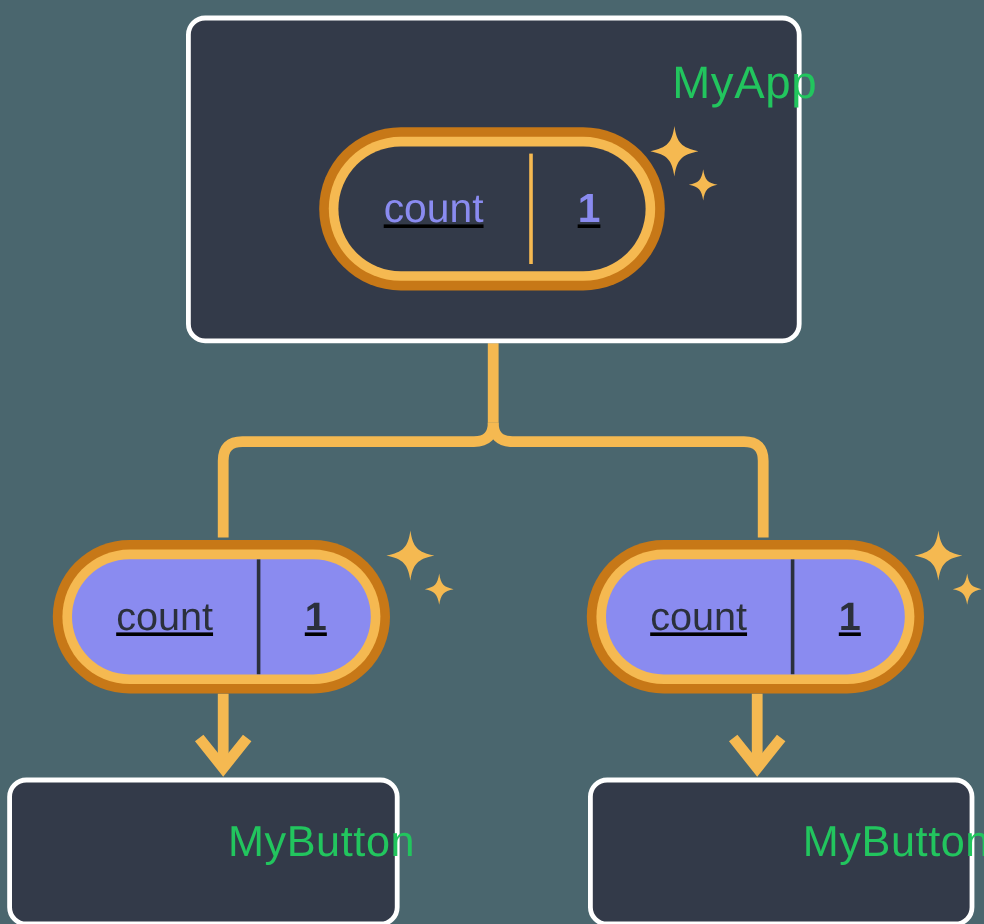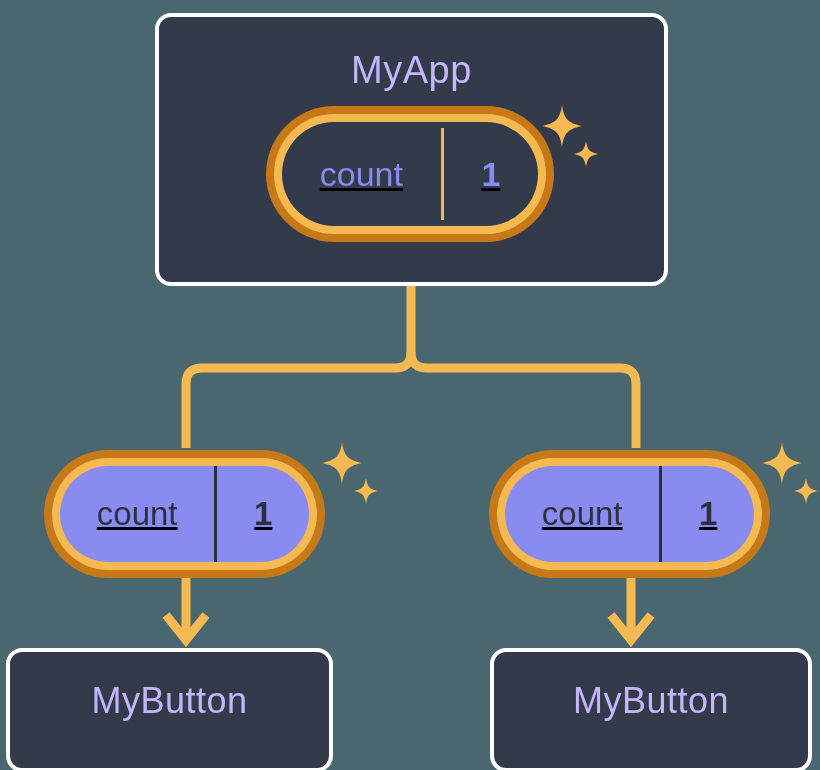--- a/index.html
+++ b/index.html
@@ -38,24 +38,24 @@
   .card {
     position: absolute;
     box-sizing: border-box;
     background: #333a49;
     border: 4px solid #ffffff;
     border-radius: 16px;
     z-index: 2;
   }
   .card-title {
     position: absolute;
-    left: 0;
+    left: 17px;
     width: 100%;
-    text-align: center;
-    color: #c4b5fd;
+    text-align: right;
+    color: #22c55e;
     font-weight: 400;
     letter-spacing: 0.5px;
     white-space: nowrap;
   }
 
   #card-myapp {
     left: 155px;
     top: 13px;
     width: 513px;
     height: 273px;

